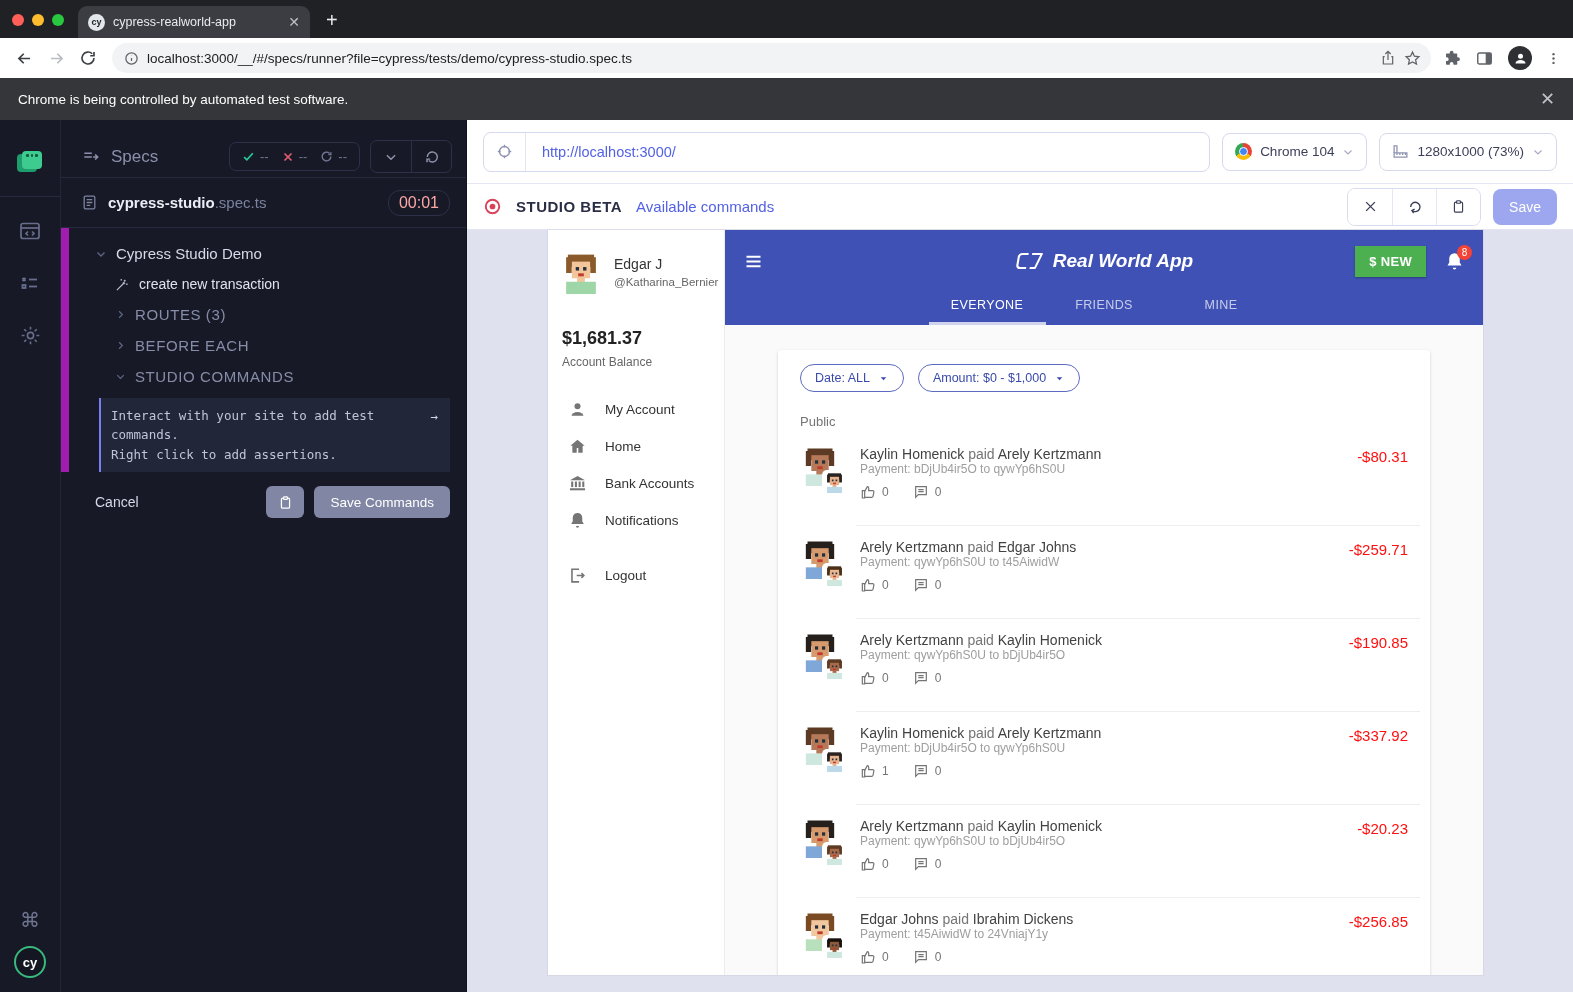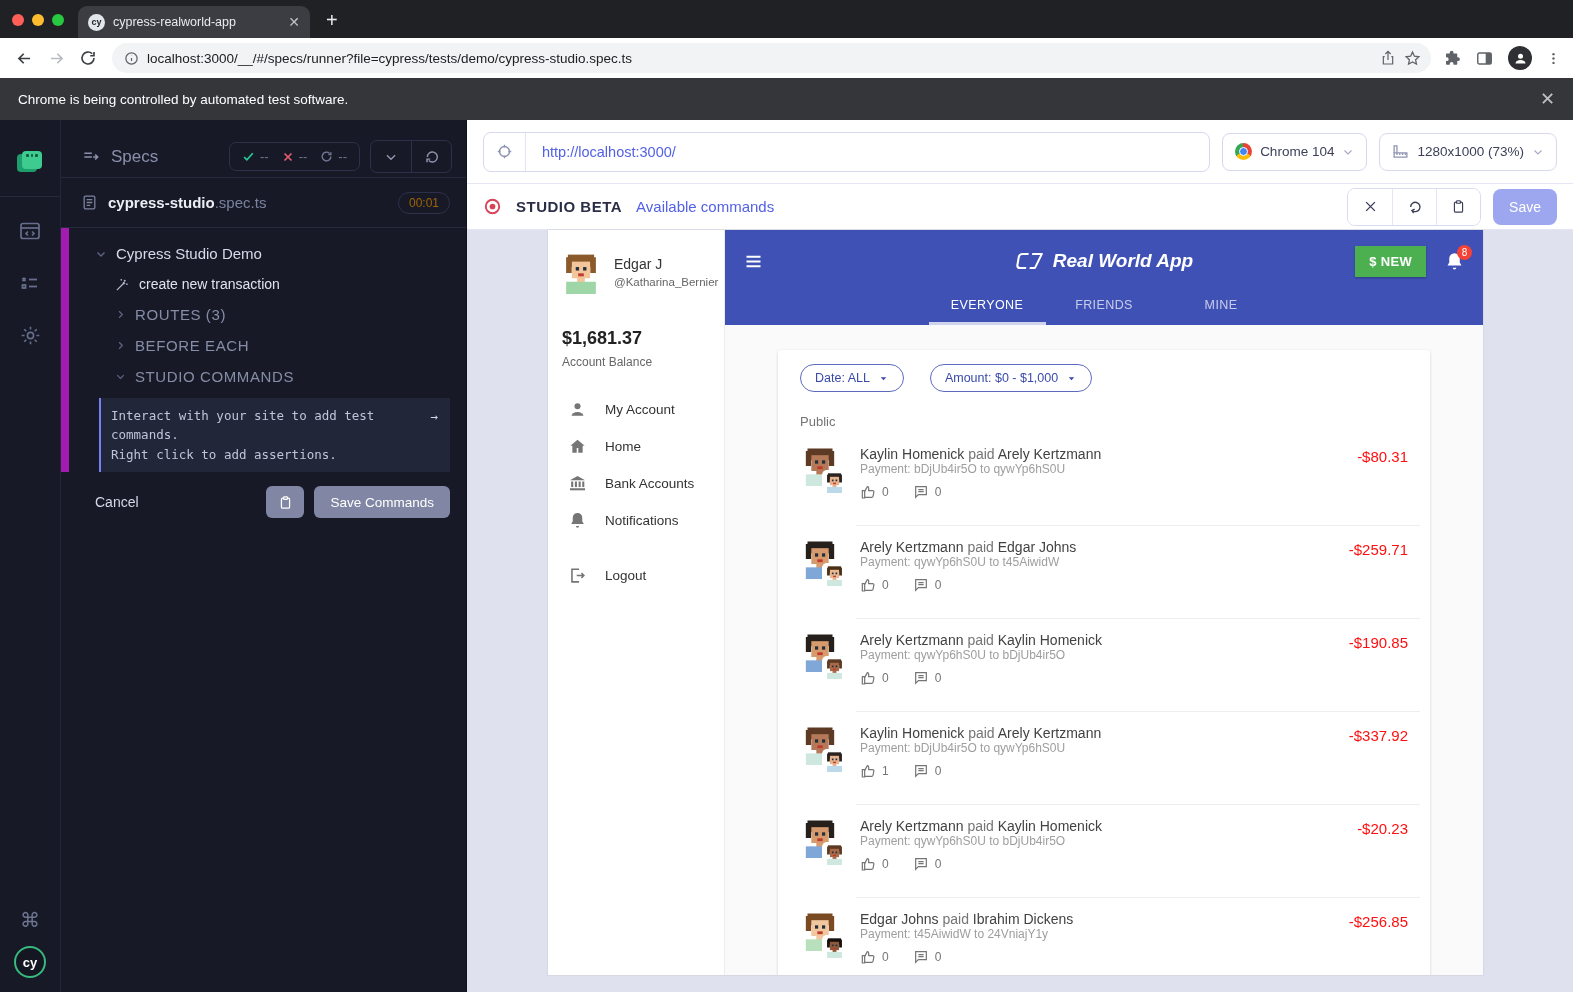--- a/index.html
+++ b/index.html
@@ -63,21 +63,21 @@
   .stat { display:flex; align-items:center; gap:5px; }
   .rep-btn-group { display:flex; border:1px solid #2c3048; border-radius:7px; overflow:hidden; }
   .rep-btn { width:40px; height:31px; display:flex; align-items:center; justify-content:center; color:#9095ad; }
   .rep-btn + .rep-btn { border-left:1px solid #2c3048; }
 
   .spec-row { height:50px; display:flex; align-items:center; gap:10px; padding:0 16px 0 20px;
               border-bottom:1px solid #252a3d; }
   .spec-name { color:#eceef6; font-size:15px; font-weight:bold; }
   .spec-ext { color:#7c82a0; font-size:15px; }
   .duration-pill { margin-left:auto; border:1px solid #2c3048; border-radius:12px; padding:3px 10px;
-                   color:#a16207; font-size:12px; }
+                   color:#fca5a5; font-size:16px; }
 
   .active-block { border-left:8px solid #a21caf; padding:10px 16px 0 0; }
   .tree-row { display:flex; align-items:center; gap:9px; padding:7px 0; }
   .suite-row { padding-left:26px; color:#d7dae8; font-size:15px; }
   .test-row  { padding-left:46px; color:#e0e3ef; font-size:14px; }
   .group-row { padding-left:46px; color:#878da8; font-size:15px; letter-spacing:.6px; }
   .hint-block { margin:6px 0 0 30px; background:#222639; border-left:2px solid #7680f2;
                 padding:8px 12px 8px 10px; font-family:"DejaVu Sans Mono", monospace;
                 font-size:12.5px; color:#c0c4d8; line-height:1.55; display:flex; }
   .hint-lines { flex:1; }
@@ -151,21 +151,21 @@
   .badge { position:absolute; top:-6px; right:-7px; background:#f44336; color:#fff; font-size:10px;
            min-width:15px; height:15px; border-radius:8px; display:flex; align-items:center; justify-content:center; font-style:normal; }
   .tabs { height:33px; display:flex; justify-content:center; }
   .tab-item { width:117px; text-align:center; font-size:12.5px; letter-spacing:.4px; color:rgba(255,255,255,.7);
               position:relative; padding-top:6px; }
   .tab-item.active { color:#fff; }
   .tab-item.active::after { content:""; position:absolute; left:0; right:0; bottom:0; height:3px; background:#cfd3ec; }
 
   .app-content { flex:1; padding:25px 0 0 53px; }
   .card { width:652px; background:#fff; border-radius:3px; box-shadow:0 1px 3px rgba(0,0,0,.18); padding:14px 0 0; }
-  .chips { display:flex; gap:26px; padding:0 22px; }
+  .chips { display:flex; gap:14px; padding:0 22px; }
   .chip { border:1px solid #5c6bc0; color:#3949ab; border-radius:15px; height:28px; display:flex;
           align-items:center; gap:8px; padding:0 14px; font-size:12.5px; }
   .section-label { color:#757575; font-size:13px; padding:22px 22px 4px; }
   .txn { display:flex; padding:13px 22px 0; position:relative; height:93px; }
   .txn .rule { position:absolute; left:78px; right:10px; bottom:0; height:1px; background:#eeeeee; }
   .txn:last-child .rule { display:none; }
   .avatars { position:relative; width:44px; height:48px; margin-right:16px; flex-shrink:0; }
   .av-big { width:40px; height:40px; border-radius:4px; overflow:hidden; }
   .av-small { position:absolute; left:24px; top:26px; width:21px; height:21px; border-radius:3px;
               overflow:hidden; outline:2px solid #fff; }

